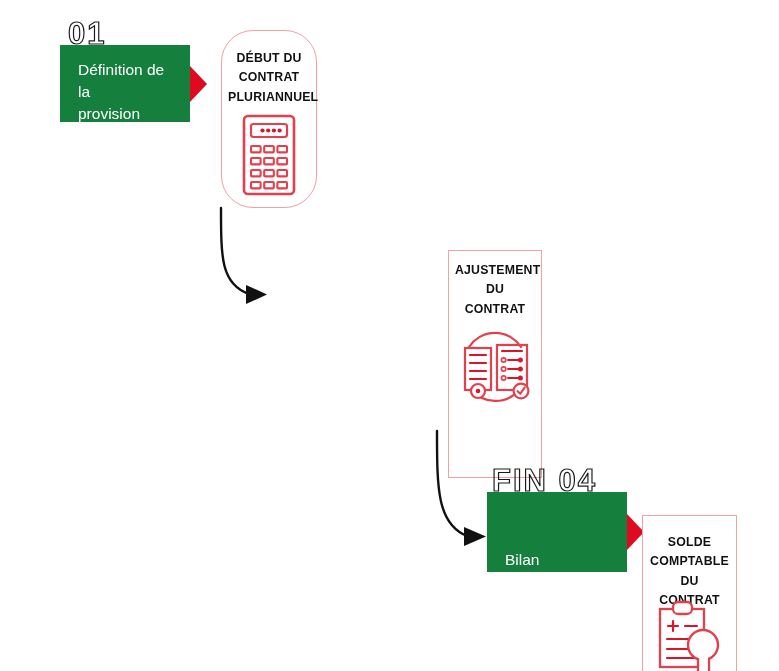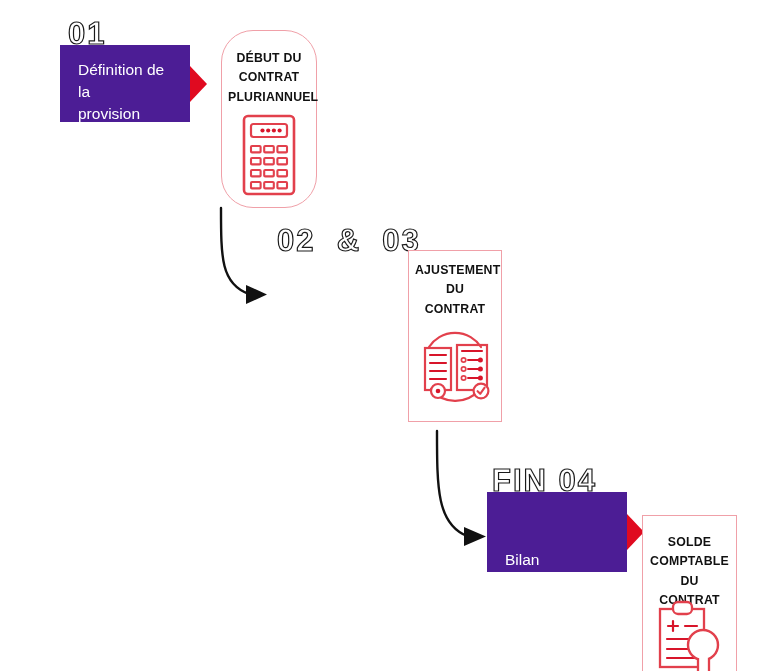--- a/index.html
+++ b/index.html
@@ -11,21 +11,21 @@
     position:relative;
     width:779px;
     height:671px;
     background:#ffffff;
     overflow:hidden;
   }
 
   
   .red-block{
     position:absolute;
-    background:#4c1d95;
+    background:#15803d;
     box-sizing:border-box;
   }
   .red-block .notch{
     position:absolute;
     right:-17px;
     top:50%;
     transform:translateY(-50%);
     width:0;height:0;
     border-top:18px solid transparent;
     border-bottom:18px solid transparent;
@@ -126,24 +126,23 @@
         </g>
       </svg>
     </div>
   </div>
 
   <svg class="arrow-svg" style="left:205px; top:206px; width:85px; height:115px;" viewBox="0 0 85 115">
     <path d="M16,2 C16,52 16,78 44,88" fill="none" stroke="#111111" stroke-width="2.4" stroke-linecap="round"></path>
     <polygon points="41,79 62,88.5 41,98" fill="#111111"></polygon>
   </svg>
 
-  <div class="step-num" style="left:277px; top:225px;">02  &amp;  03</div>
-
-
-  <div class="card" id="card2" style="left:408px; top:250px; width:94px; height:172px;">
+
+
+  <div class="card" id="card2" style="left:448px; top:250px; width:94px; height:228px;">
     <div class="card-title" style="top:10px;">AJUSTEMENT
 DU CONTRAT</div>
 
     <div class="card-icon" style="top:78px;">
       <svg class="icon-svg" width="80" height="78" viewBox="0 0 80 78" aria-hidden="true">
         <g fill="none" stroke="#E2404C" stroke-width="2.2" stroke-linecap="round">
           <path d="M14,18 A31,31 0 0 1 66,18"></path>
           <path d="M16,60 A31,31 0 0 0 64,61"></path>
         </g>
         <rect x="10" y="19" width="26" height="42" fill="none" stroke="#E2404C" stroke-width="2.2"></rect>

